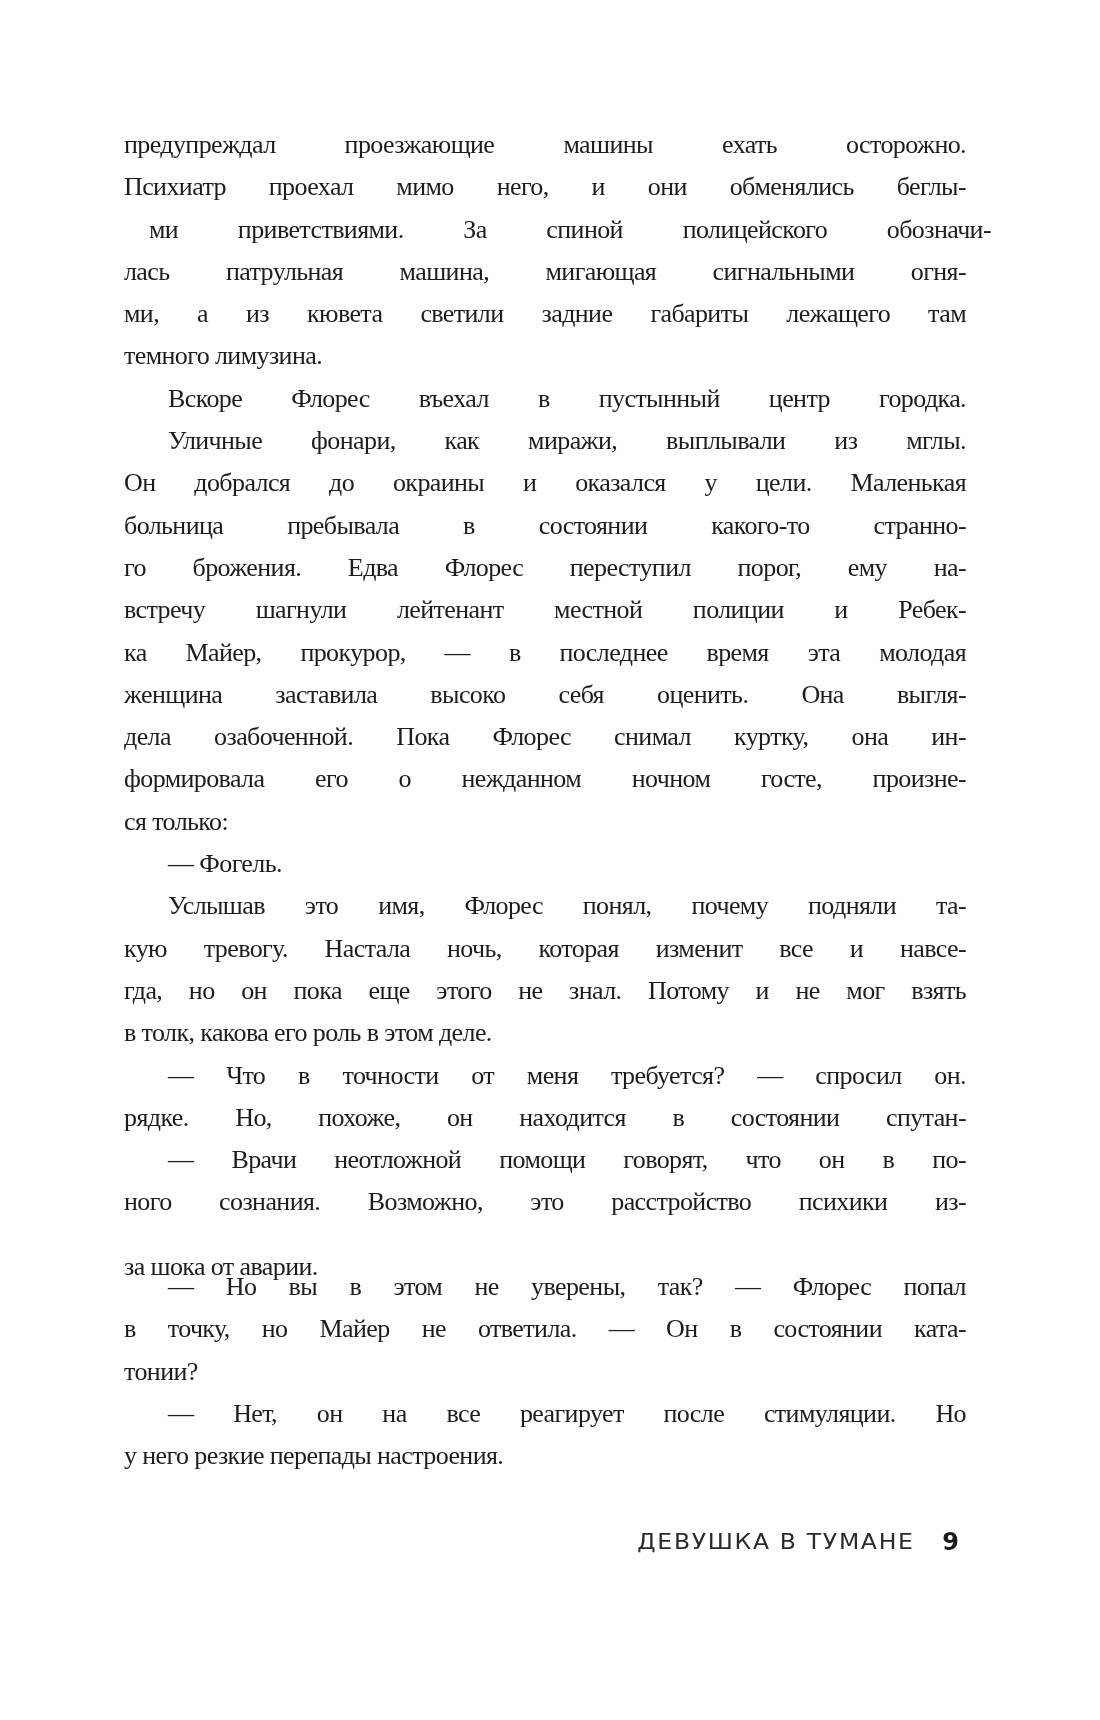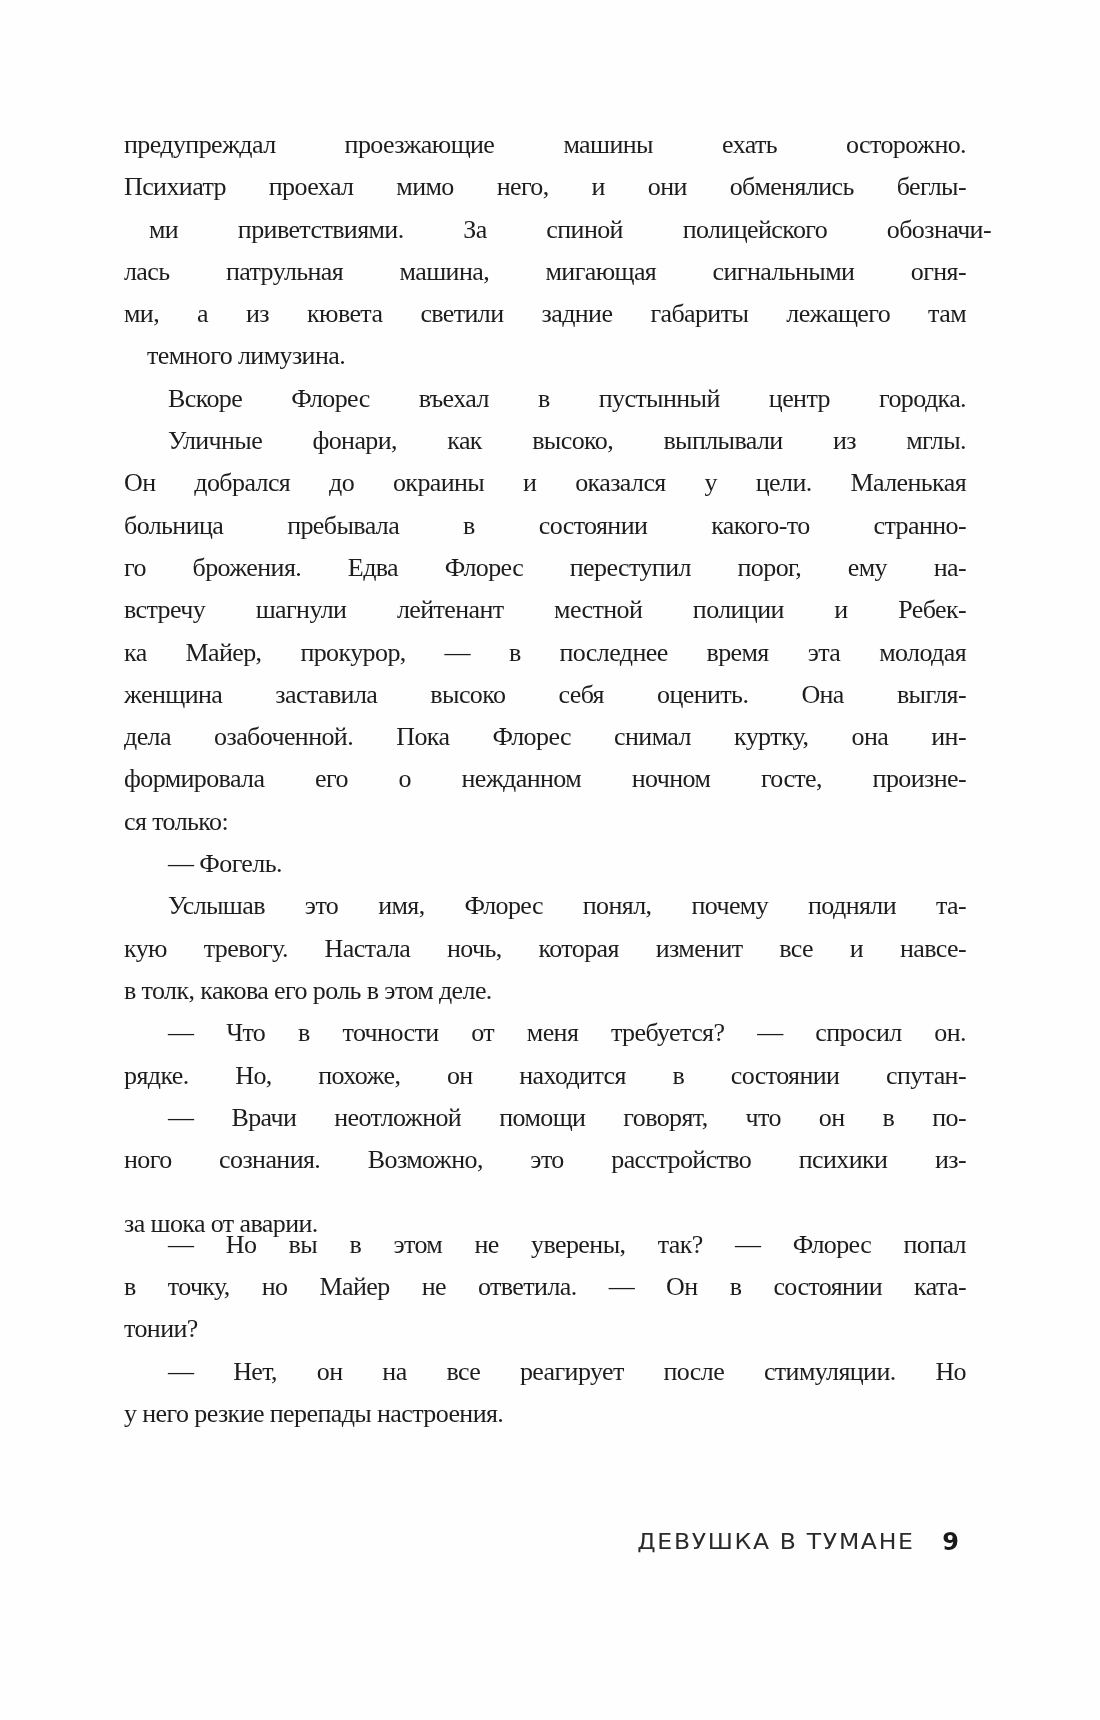--- a/index.html
+++ b/index.html
@@ -76,35 +76,36 @@
 </head>
 <body>
 
 <div class="page">
   <div class="text-block">
     <span class="line"><span class="fit" style="width: 842px;">предупреждал проезжающие машины ехать осторожно.</span></span>
     <span class="line"><span class="fit" style="width: 842px;">Психиатр проехал мимо него, и они обменялись беглы-</span></span>
     <span class="line"><span class="fit" style="width: 842px; margin-left: 25px;">ми приветствиями. За спиной полицейского обозначи-</span></span>
     <span class="line"><span class="fit" style="width: 842px;">лась патрульная машина, мигающая сигнальными огня-</span></span>
     <span class="line"><span class="fit" style="width: 842px;">ми, а из кювета светили задние габариты лежащего там</span></span>
-    <span class="line last"><span class="fit" style="width: auto; margin-left: 23px;">темного лимузина.</span></span>
+    <span class="line last"><span class="fit" style="width: auto;">темного лимузина.</span></span>
     <span class="line indent"><span class="fit" style="width: 798px;">Вскоре Флорес въехал в пустынный центр городка.</span></span>
-    <span class="line indent"><span class="fit" style="width: 798px;">Уличные фонари, как высоко, выплывали из мглы.</span></span>
+    <span class="line indent"><span class="fit" style="width: 798px;">Уличные фонари, как миражи, выплывали из мглы.</span></span>
     <span class="line"><span class="fit" style="width: 842px;">Он добрался до окраины и оказался у цели. Маленькая</span></span>
     <span class="line"><span class="fit" style="width: 842px;">больница пребывала в состоянии какого-то странно-</span></span>
     <span class="line"><span class="fit" style="width: 842px;">го брожения. Едва Флорес переступил порог, ему на-</span></span>
     <span class="line"><span class="fit" style="width: 842px;">встречу шагнули лейтенант местной полиции и Ребек-</span></span>
     <span class="line"><span class="fit" style="width: 842px;">ка Майер, прокурор, — в последнее время эта молодая</span></span>
     <span class="line"><span class="fit" style="width: 842px;">женщина заставила высоко себя оценить. Она выгля-</span></span>
     <span class="line"><span class="fit" style="width: 842px;">дела озабоченной. Пока Флорес снимал куртку, она ин-</span></span>
     <span class="line"><span class="fit" style="width: 842px;">формировала его о нежданном ночном госте, произне-</span></span>
     <span class="line last"><span class="fit" style="width: auto;">ся только:</span></span>
     <span class="line indent last"><span class="fit" style="width: auto;">— Фогель.</span></span>
     <span class="line indent"><span class="fit" style="width: 798px;">Услышав это имя, Флорес понял, почему подняли та-</span></span>
     <span class="line"><span class="fit" style="width: 842px;">кую тревогу. Настала ночь, которая изменит все и навсе-</span></span>
+    <span class="line"><span class="fit" style="width: 842px;">гда, но он пока еще этого не знал. Потому и не мог взять</span></span>
     <span class="line last"><span class="fit" style="width: auto;">в толк, какова его роль в этом деле.</span></span>
     <span class="line indent"><span class="fit" style="width: 798px;">— Что в точности от меня требуется? — спросил он.</span></span>
     <span class="line"><span class="fit" style="width: 842px;">рядке. Но, похоже, он находится в состоянии спутан-</span></span>
     <span class="line indent"><span class="fit" style="width: 798px;">— Врачи неотложной помощи говорят, что он в по-</span></span>
     <span class="line"><span class="fit" style="width: 842px;">ного сознания. Возможно, это расстройство психики из-</span></span>
     <span class="line last"><span class="fit" style="width: auto; margin-top: 22px;">за шока от аварии.</span></span>
     <span class="line indent"><span class="fit" style="width: 798px;">— Но вы в этом не уверены, так? — Флорес попал</span></span>
     <span class="line"><span class="fit" style="width: 842px;">в точку, но Майер не ответила. — Он в состоянии ката-</span></span>
     <span class="line last"><span class="fit" style="width: auto;">тонии?</span></span>
     <span class="line indent"><span class="fit" style="width: 798px;">— Нет, он на все реагирует после стимуляции. Но</span></span>

